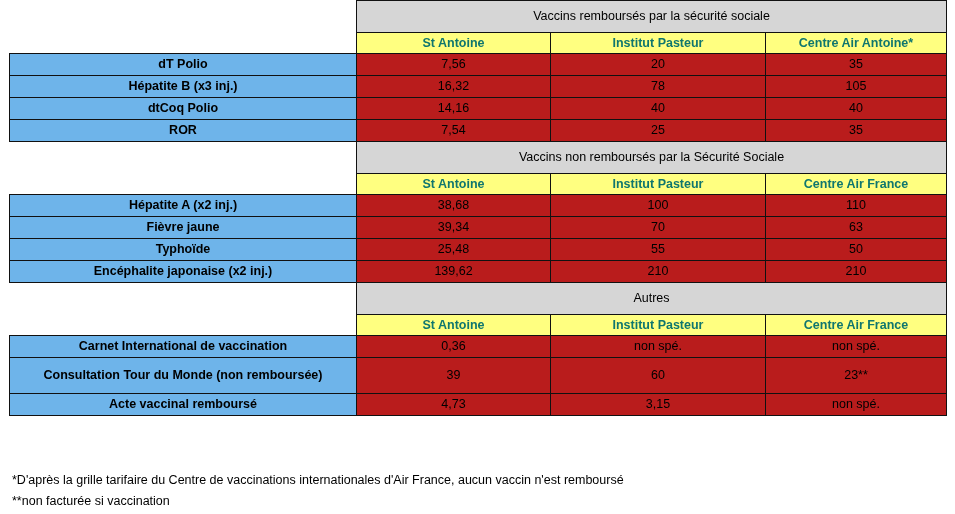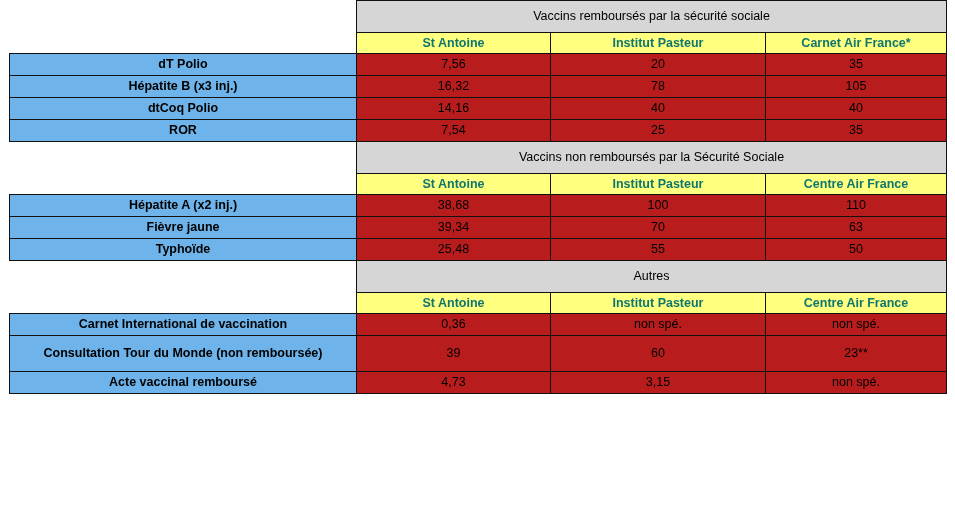--- a/index.html
+++ b/index.html
@@ -111,21 +111,21 @@
     <tbody>
         <tr class="r-section">
       <td class="blank"></td>
       <td class="section" colspan="3">Vaccins remboursés par la sécurité sociale</td>
     </tr>
 
     <tr class="r-colhead">
       <td class="blank"></td>
       <td class="colhead">St Antoine</td>
       <td class="colhead">Institut Pasteur</td>
-      <td class="colhead">Carnet Air France*</td>
+      <td class="colhead">Centre Air Antoine*</td>
     </tr>
 
     <tr class="r-data">
       <td class="label">dT Polio</td>
       <td class="value">7,56</td>
       <td class="value">20</td>
       <td class="value">35</td>
     </tr>
     <tr class="r-data">
       <td class="label">Hépatite B (x3 inj.)</td>
@@ -168,20 +168,26 @@
       <td class="label">Fièvre jaune</td>
       <td class="value">39,34</td>
       <td class="value">70</td>
       <td class="value">63</td>
     </tr>
     <tr class="r-data">
       <td class="label">Typhoïde</td>
       <td class="value">25,48</td>
       <td class="value">55</td>
       <td class="value">50</td>
+    </tr>
+    <tr class="r-data">
+      <td class="label">Encéphalite japonaise (x2 inj.)</td>
+      <td class="value">139,62</td>
+      <td class="value">210</td>
+      <td class="value">210</td>
     </tr>
 
     <tr class="r-section">
       <td class="blank"></td>
       <td class="section" colspan="3">Autres</td>
     </tr>
 
     <tr class="r-colhead">
       <td class="blank"></td>
       <td class="colhead">St Antoine</td>
@@ -203,14 +209,18 @@
     </tr>
     <tr class="r-data">
       <td class="label">Acte vaccinal  remboursé</td>
       <td class="value">4,73</td>
       <td class="value">3,15</td>
       <td class="value">non spé.</td>
     </tr>
   </tbody>
     </table>
 
+  <div class="footnotes">
+    <div class="footnote">*D'après la grille tarifaire du Centre de vaccinations internationales d'Air France, aucun vaccin n'est remboursé</div>
+    <div class="footnote">**non facturée si vaccination</div>
+  </div>
 
 </div>
 
 </body></html>

